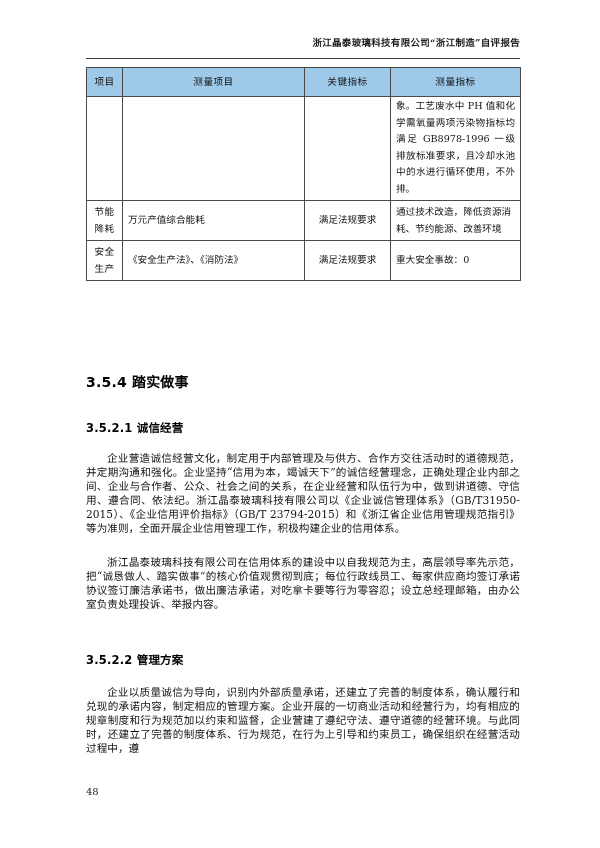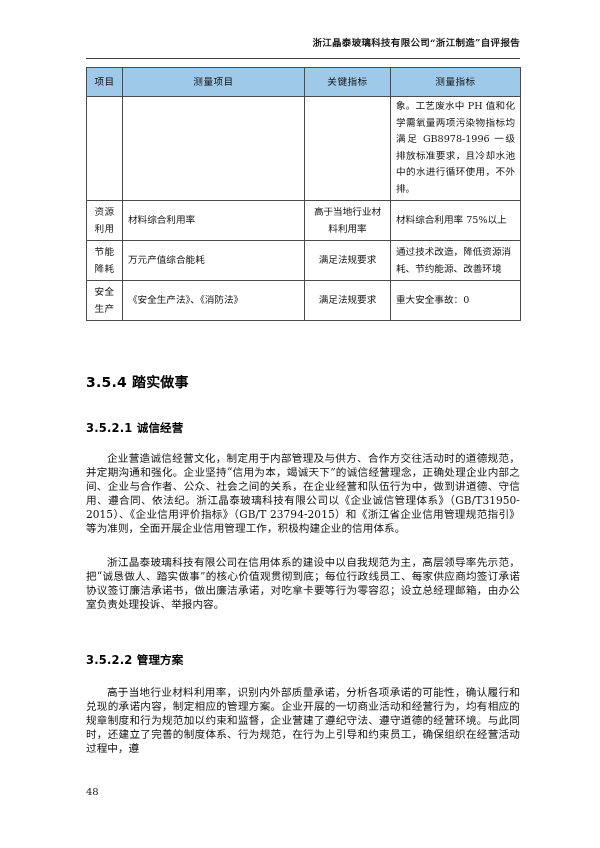--- a/index.html
+++ b/index.html
@@ -176,26 +176,20 @@
         </tr>
       </thead>
       <tbody>
         <tr class="row-cont">
           <td class="cell-item"></td>
           <td class="cell-left"></td>
           <td class="cell-center"></td>
           <td class="cell-just">象。工艺废水中 PH 值和化学需氧量两项污染物指标均满足 GB8978-1996 一级排放标准要求，且冷却水池中的水进行循环使用，不外排。</td>
         </tr>
         <tr>
-          <td class="cell-item">资源利用</td>
-          <td class="cell-left">材料综合利用率</td>
-          <td class="cell-center">高于当地行业材料利用率</td>
-          <td class="cell-left">材料综合利用率 75%以上</td>
-        </tr>
-        <tr>
           <td class="cell-item">节能降耗</td>
           <td class="cell-left">万元产值综合能耗</td>
           <td class="cell-center">满足法规要求</td>
           <td class="cell-left">通过技术改造，降低资源消耗、节约能源、改善环境</td>
         </tr>
         <tr>
           <td class="cell-item">安全生产</td>
           <td class="cell-left">《安全生产法》、《消防法》</td>
           <td class="cell-center">满足法规要求</td>
           <td class="cell-left">重大安全事故：0</td>
@@ -206,18 +200,18 @@
     <h2 id="h-moral" class="sec-h2">3.5.4 踏实做事</h2>
 
     <h3 id="h-integrity" class="sec-h3">3.5.2.1 诚信经营</h3>
 
     <p id="p1" class="body-par">企业营造诚信经营文化，制定用于内部管理及与供方、合作方交往活动时的道德规范，并定期沟通和强化。企业坚持“信用为本，竭诚天下”的诚信经营理念，正确处理企业内部之间、企业与合作者、公众、社会之间的关系，在企业经营和队伍行为中，做到讲道德、守信用、遵合同、依法纪。浙江晶泰玻璃科技有限公司以《企业诚信管理体系》（GB/T31950-2015）、《企业信用评价指标》（GB/T 23794-2015）和《浙江省企业信用管理规范指引》等为准则，全面开展企业信用管理工作，积极构建企业的信用体系。</p>
 
     <p id="p2" class="body-par">浙江晶泰玻璃科技有限公司在信用体系的建设中以自我规范为主，高层领导率先示范，把“诚恳做人、踏实做事”的核心价值观贯彻到底；每位行政线员工、每家供应商均签订承诺协议签订廉洁承诺书，做出廉洁承诺，对吃拿卡要等行为零容忍；设立总经理邮箱，由办公室负责处理投诉、举报内容。</p>
 
     <h3 id="h-plan" class="sec-h3">3.5.2.2 管理方案</h3>
 
-    <p id="p3" class="body-par">高于当地行业材料利用率，识别内外部质量承诺，分析各项承诺的可能性，确认履行和兑现的承诺内容，制定相应的管理方案。企业开展的一切商业活动和经营行为，均有相应的规章制度和行为规范加以约束和监督，企业营建了遵纪守法、遵守道德的经营环境。与此同时，还建立了完善的制度体系、行为规范，在行为上引导和约束员工，确保组织在经营活动过程中，遵</p>
+    <p id="p3" class="body-par">企业以质量诚信为导向，识别内外部质量承诺，还建立了完善的制度体系，确认履行和兑现的承诺内容，制定相应的管理方案。企业开展的一切商业活动和经营行为，均有相应的规章制度和行为规范加以约束和监督，企业营建了遵纪守法、遵守道德的经营环境。与此同时，还建立了完善的制度体系、行为规范，在行为上引导和约束员工，确保组织在经营活动过程中，遵</p>
 
     <div class="page-number">48</div>
 
   </div>
 </div>
 
 </body></html>

